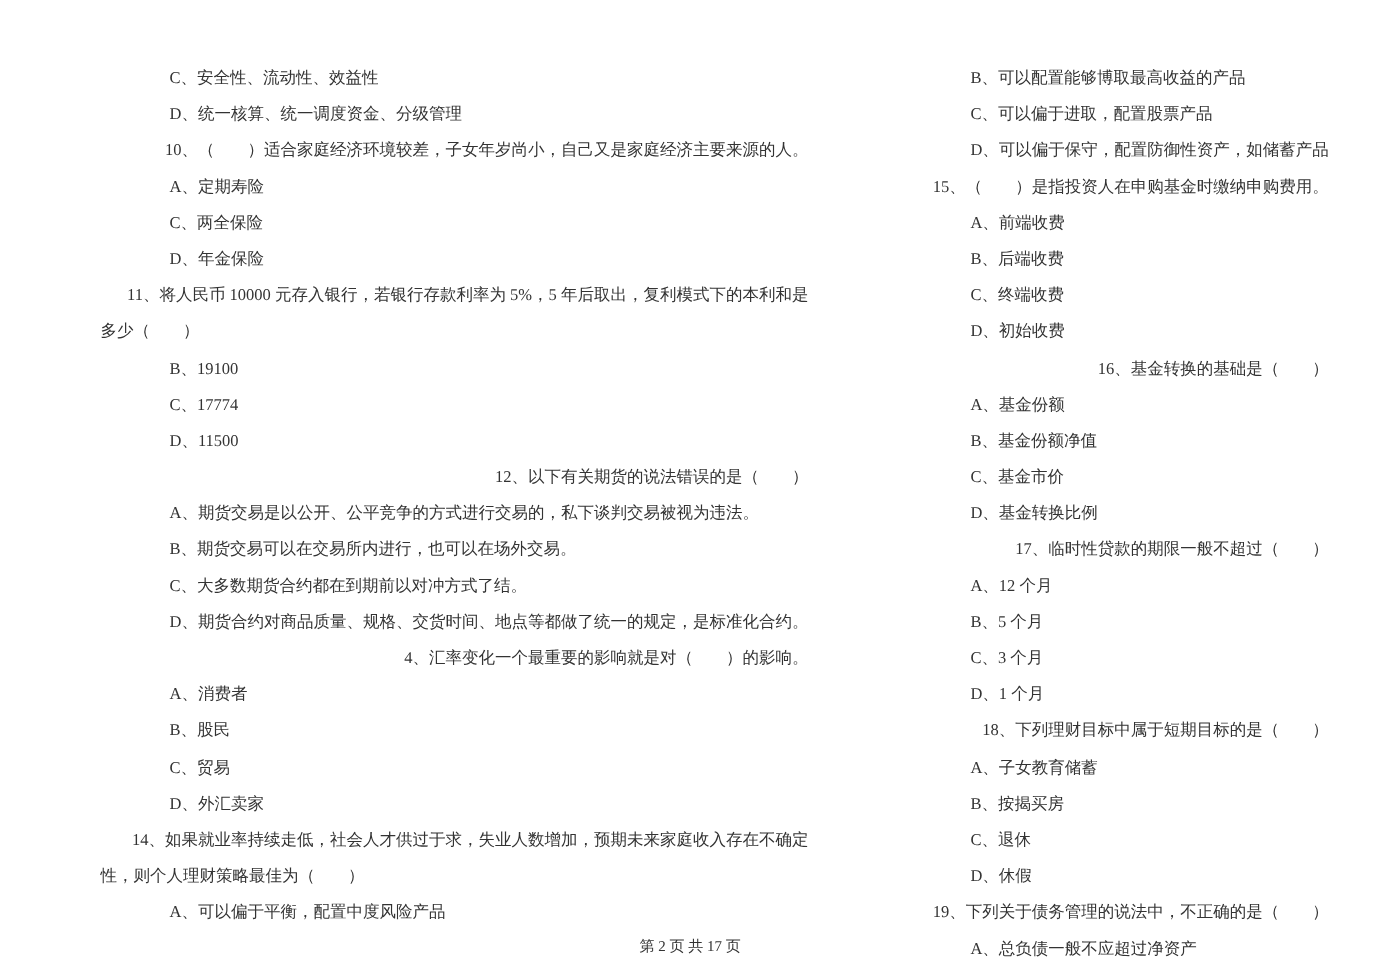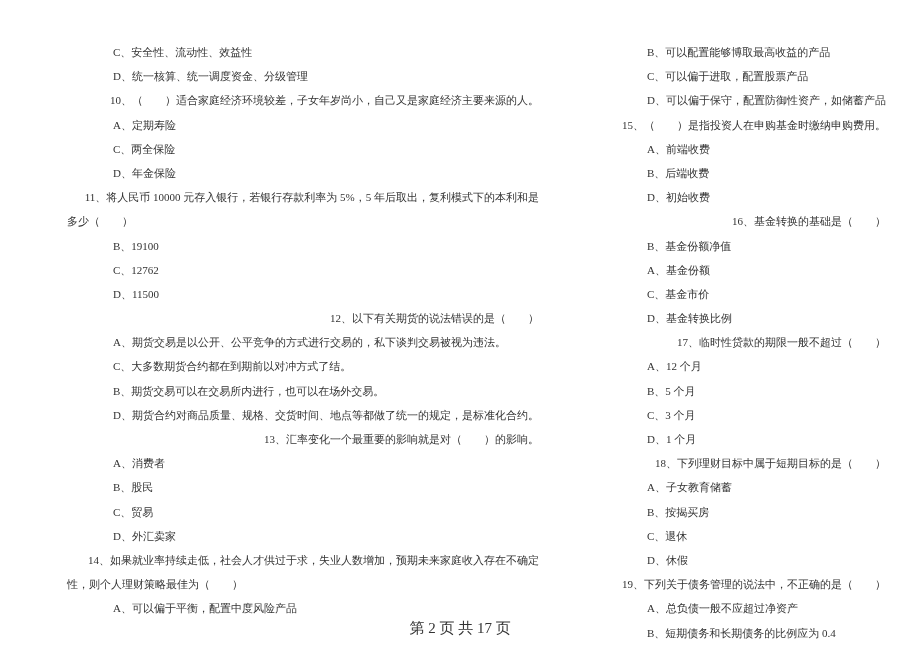--- a/index.html
+++ b/index.html
@@ -24,65 +24,66 @@
     .line { white-space: nowrap; }
     .indent-opt { padding-left: 58px; }
     .indent-q { padding-left: 12px; text-align: right; }
     .indent-cont { padding-left: 12px; }
     .footer {
       position: absolute;
       bottom: 12px;
       left: 0;
       width: 100%;
       text-align: center;
-      font-size: 15px;
+      font-size: 10px;
       color: #333;
     }
   </style>
 </head>
 <body>
 
 <div class="columns">
   <div class="col" id="col-left">
       <div class="line indent-opt">C、安全性、流动性、效益性</div>
       <div class="line indent-opt">D、统一核算、统一调度资金、分级管理</div>
       <div class="line indent-q">10、（　　）适合家庭经济环境较差，子女年岁尚小，自己又是家庭经济主要来源的人。</div>
       <div class="line indent-opt">A、定期寿险</div>
       <div class="line indent-opt">C、两全保险</div>
       <div class="line indent-opt">D、年金保险</div>
       <div class="line indent-q">11、将人民币 10000 元存入银行，若银行存款利率为 5%，5 年后取出，复利模式下的本利和是</div>
       <div class="line indent-cont">多少（　　）</div>
       <div class="line indent-opt">B、19100</div>
-      <div class="line indent-opt">C、12762</div>
+      <div class="line indent-opt">C、17774</div>
       <div class="line indent-opt">D、11500</div>
       <div class="line indent-q">12、以下有关期货的说法错误的是（　　）</div>
       <div class="line indent-opt">A、期货交易是以公开、公平竞争的方式进行交易的，私下谈判交易被视为违法。</div>
+      <div class="line indent-opt">B、期货交易可以在交易所内进行，也可以在场外交易。</div>
       <div class="line indent-opt">C、大多数期货合约都在到期前以对冲方式了结。</div>
-      <div class="line indent-opt">B、期货交易可以在交易所内进行，也可以在场外交易。</div>
       <div class="line indent-opt">D、期货合约对商品质量、规格、交货时间、地点等都做了统一的规定，是标准化合约。</div>
-      <div class="line indent-q">13、汇率变化一个最重要的影响就是对（　　）的影响。</div>
+      <div class="line indent-q">4、汇率变化一个最重要的影响就是对（　　）的影响。</div>
       <div class="line indent-opt">A、消费者</div>
       <div class="line indent-opt">B、股民</div>
       <div class="line indent-opt">C、贸易</div>
       <div class="line indent-opt">D、外汇卖家</div>
       <div class="line indent-q">14、如果就业率持续走低，社会人才供过于求，失业人数增加，预期未来家庭收入存在不确定</div>
       <div class="line indent-cont">性，则个人理财策略最佳为（　　）</div>
       <div class="line indent-opt">A、可以偏于平衡，配置中度风险产品</div>
     </div>
   <div class="col" id="col-right">
       <div class="line indent-opt">B、可以配置能够博取最高收益的产品</div>
       <div class="line indent-opt">C、可以偏于进取，配置股票产品</div>
       <div class="line indent-opt">D、可以偏于保守，配置防御性资产，如储蓄产品</div>
       <div class="line indent-q">15、（　　）是指投资人在申购基金时缴纳申购费用。</div>
       <div class="line indent-opt">A、前端收费</div>
       <div class="line indent-opt">B、后端收费</div>
+      <div class="line indent-opt">C、终端收费</div>
       <div class="line indent-opt">D、初始收费</div>
       <div class="line indent-q">16、基金转换的基础是（　　）</div>
+      <div class="line indent-opt">A、基金份额</div>
       <div class="line indent-opt">B、基金份额净值</div>
-      <div class="line indent-opt">A、基金份额</div>
       <div class="line indent-opt">C、基金市价</div>
       <div class="line indent-opt">D、基金转换比例</div>
       <div class="line indent-q">17、临时性贷款的期限一般不超过（　　）</div>
       <div class="line indent-opt">A、12 个月</div>
       <div class="line indent-opt">B、5 个月</div>
       <div class="line indent-opt">C、3 个月</div>
       <div class="line indent-opt">D、1 个月</div>
       <div class="line indent-q">18、下列理财目标中属于短期目标的是（　　）</div>
       <div class="line indent-opt">A、子女教育储蓄</div>
       <div class="line indent-opt">B、按揭买房</div>

